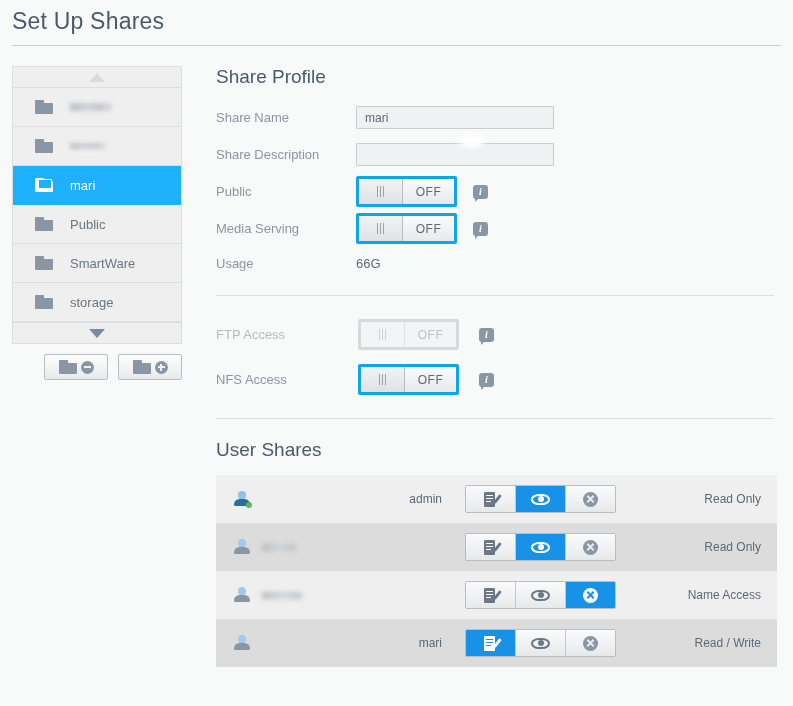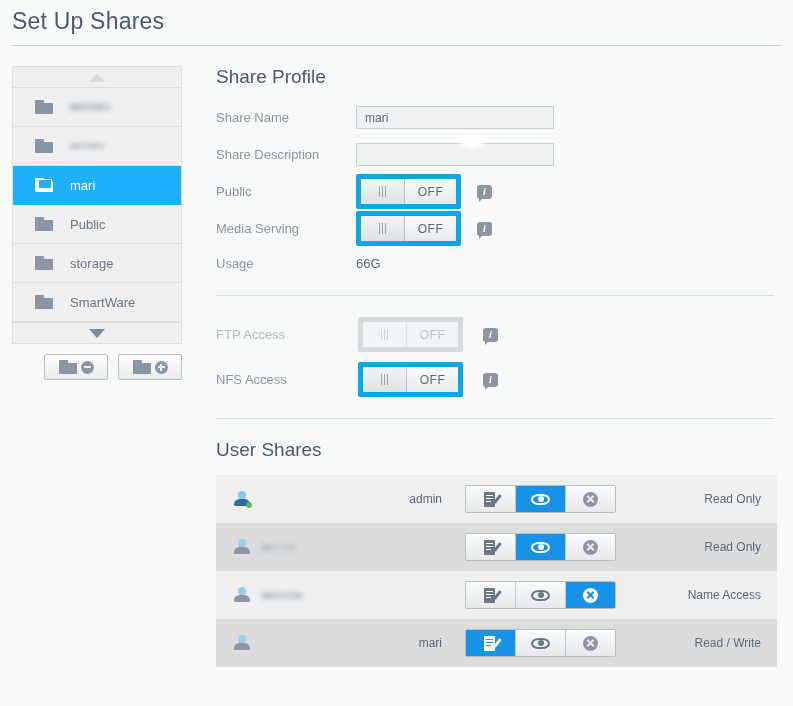--- a/index.html
+++ b/index.html
@@ -119,21 +119,21 @@
 
   .txt-input {
     width:198px; height:23px;
     background:#f0f1f2; border:1px solid #c9cdd1; border-radius:1px;
     font-family:"Liberation Sans", sans-serif; font-size:12px; color:#5d6977;
     padding:0 8px; box-sizing:border-box; outline:none;
   }
 
   
   .toggle {
-    display:flex; width:95px; height:25px; border:5px solid #0ea5e9;
+    display:flex; width:95px; height:25px; border:3px solid #0ea5e9;
     border-radius:2px; overflow:hidden; cursor:pointer;
   }
   .toggle .knob {
     width:43px; background:linear-gradient(#f2f3f4,#dfe1e3);
     border-right:1px solid #b9bec4;
     display:flex; align-items:center; justify-content:center; gap:2px;
   }
   .toggle .knob i { display:block; width:1px; height:11px; background:#9aa4ae; }
   .toggle .state {
     flex:1; background:linear-gradient(#fbfbfc,#e7e9ea);
@@ -305,28 +305,28 @@
           <span class="tab"></span>
           <span class="body"></span>
         </span>
         <span class="label">Public</span>
       </div>
       <div class="share-item">
         <span class="folder">
           <span class="tab"></span>
           <span class="body"></span>
         </span>
-        <span class="label">storage</span>
+        <span class="label">SmartWare</span>
       </div>
       <div class="share-item">
         <span class="folder">
           <span class="tab"></span>
           <span class="body"></span>
         </span>
-        <span class="label">SmartWare</span>
+        <span class="label">storage</span>
       </div>
     </div>
   <div class="scroll-arrow">
     <span class="arrow-down"></span>
   </div>
 </div>
 
 <div id="list-buttons">
   <div class="list-btn">
     <span class="folder">

